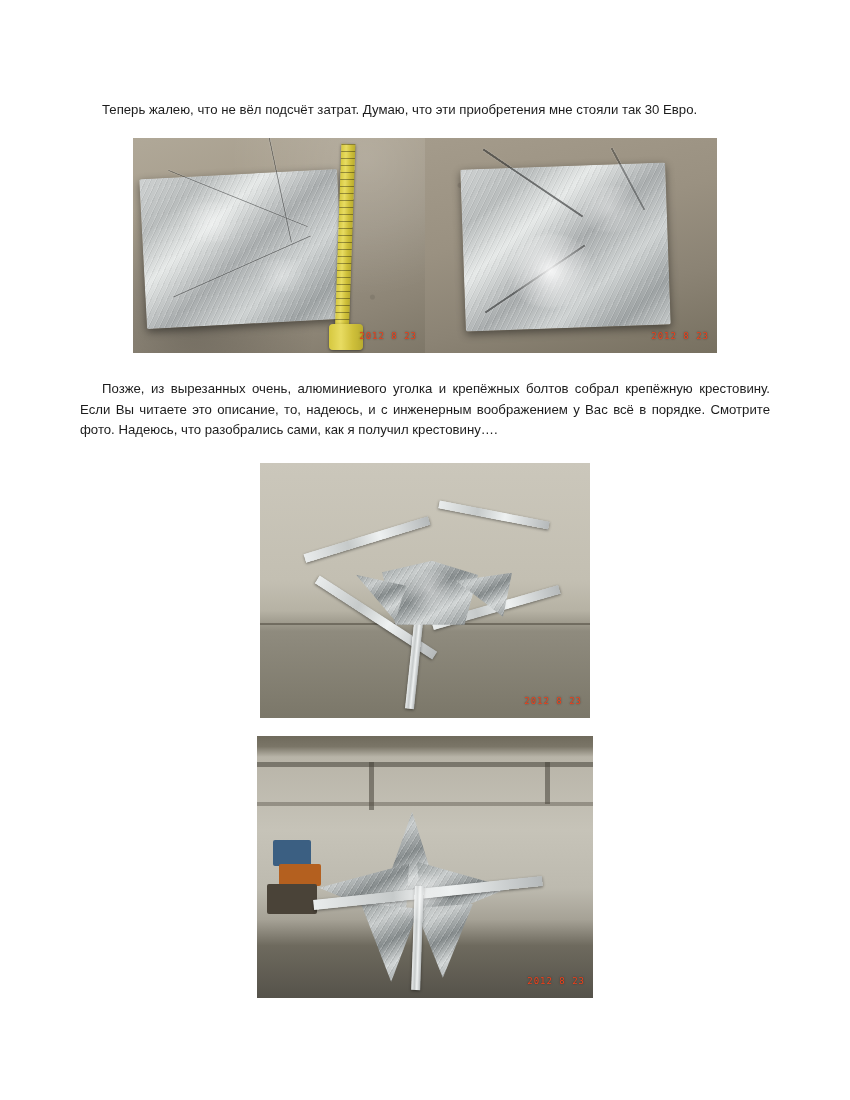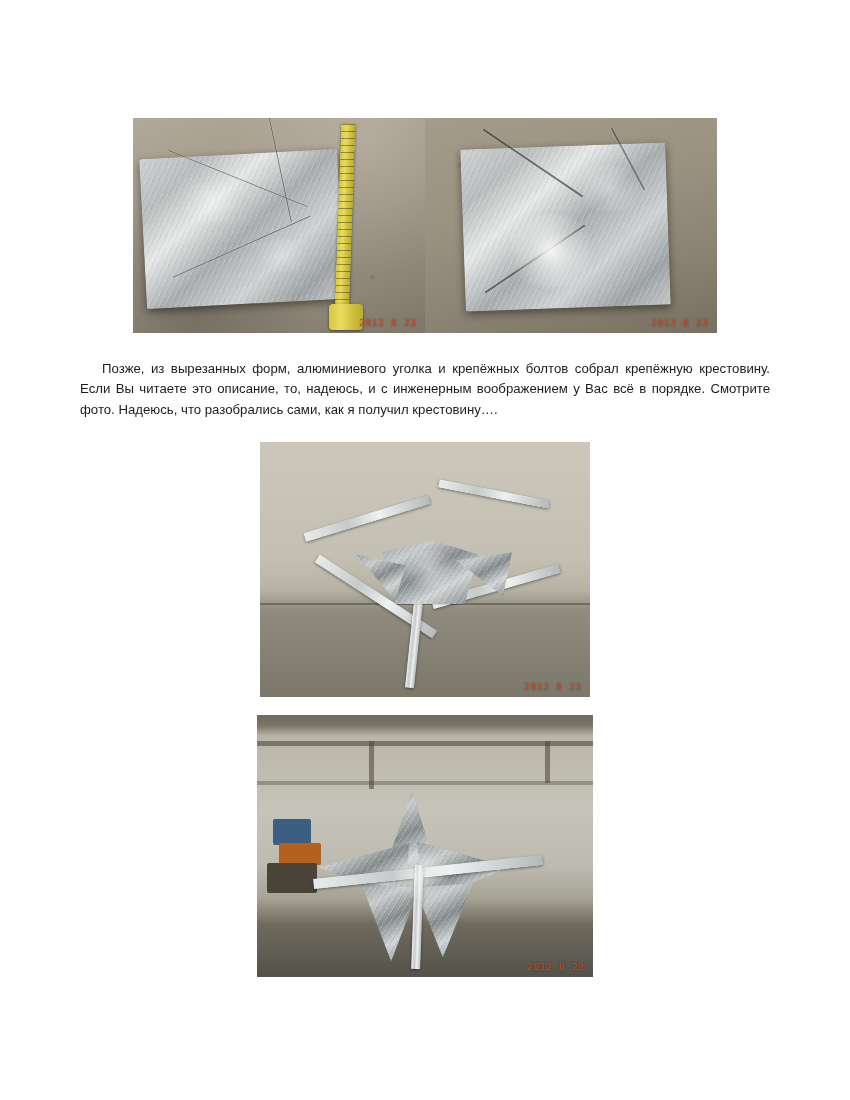--- a/index.html
+++ b/index.html
@@ -43,21 +43,21 @@
 
   
   .photo {
     position: relative;
     overflow: hidden;
     background: #8d8a80;
   }
   .photo .stamp {
     position: absolute;
     right: 8px;
-    bottom: 5px;
+    bottom: 12px;
     font-family: "DejaVu Sans Mono", monospace;
     font-size: 9px;
     letter-spacing: 1px;
     color: #f0401a;
     text-shadow: 0 0 2px rgba(0,0,0,.5);
     white-space: nowrap;
   }
 
   
   .photo-row {
@@ -181,20 +181,21 @@
     border-radius: 2px;
   }
 
   .footer-spacer { height: 40px; }
 </style>
 </head>
 <body>
 
 <div class="page">
 
+  <p class="para indent">Теперь жалею, что не вёл подсчёт затрат. Думаю, что эти приобретения мне стояли так 30 Евро.</p>
 
   <div class="block-gap-1"></div>
 
   <div class="photo-row">
 
     <div class="photo photo-a">
       <div class="floor-bg"></div>
 
       <div class="plate" style="left:10px; top:36px; width:198px; height:150px; transform:rotate(-3deg); border-radius:2px;"></div>
 
@@ -223,21 +224,21 @@
 
       <div class="glare" style="left:78px; top:96px; width:96px; height:74px; opacity:.95;"></div>
       <div class="glare" style="left:150px; top:48px; width:70px; height:46px; opacity:.4;"></div>
 
       <div class="stamp">2012  8 23</div>
     </div>
   </div>
 
   <div class="block-gap-2"></div>
 
-  <p class="para indent">Позже, из вырезанных форм, алюминиевого уголка и крепёжных болтов собрал крепёжную крестовину. Если Вы читаете это описание, то, надеюсь, и с инженерным воображением у Вас всё в порядке. Смотрите фото. Надеюсь, что разобрались сами, как я получил крестовину….</p>
+  <p class="para indent">Позже, из вырезанных очень, алюминиевого уголка и крепёжных болтов собрал крепёжную крестовину. Если Вы читаете это описание, то, надеюсь, и с инженерным воображением у Вас всё в порядке. Смотрите фото. Надеюсь, что разобрались сами, как я получил крестовину….</p>
 
   <div class="block-gap-3"></div>
 
   <div class="photo photo-c">
     <div class="wall-bg"></div>
 
     <div class="arm" style="left:42px; top:72px; width:130px; height:9px; transform:rotate(-17deg);"></div>
     <div class="arm" style="left:178px; top:48px; width:112px; height:8px; transform:rotate(11deg);"></div>
     <div class="arm" style="left:46px; top:150px; width:140px; height:9px; transform:rotate(33deg);"></div>
     <div class="arm" style="left:170px; top:140px; width:132px; height:9px; transform:rotate(-16deg);"></div>

